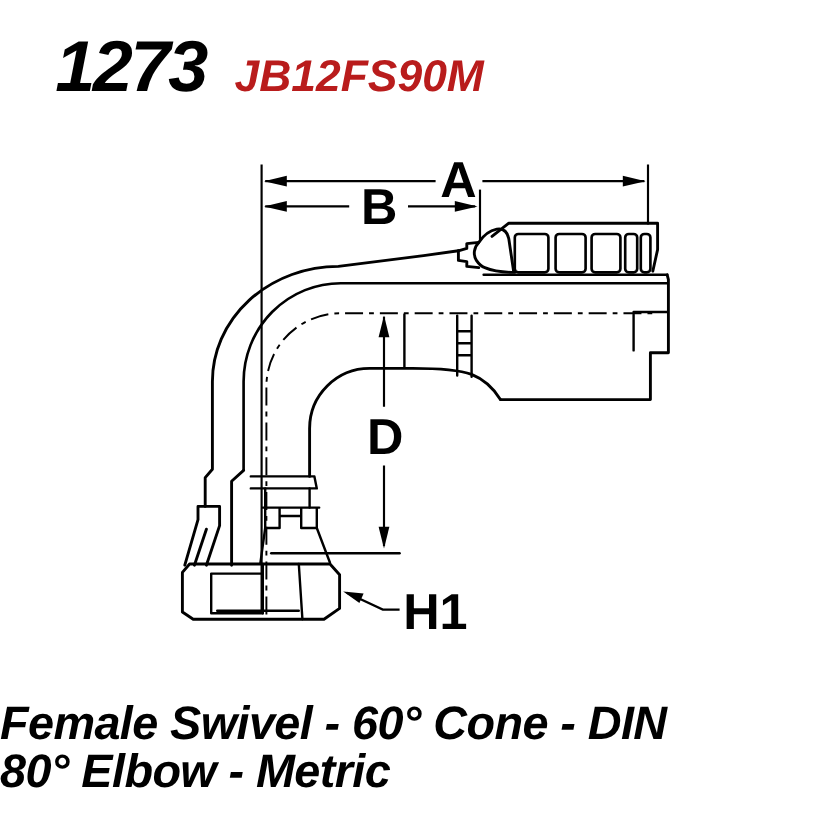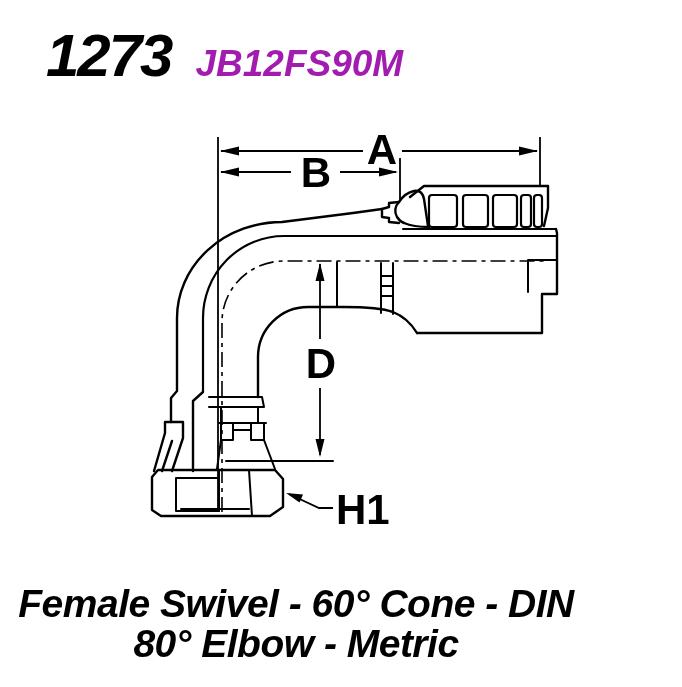--- a/index.html
+++ b/index.html
@@ -5,39 +5,39 @@
   html,body{margin:0;padding:0;background:#fff;}
   .stage{
     position:relative;width:592px;height:687px;background:#ffffff;
     font-family:"Liberation Sans","DejaVu Sans",sans-serif;color:#000;overflow:hidden;border-radius:10px;
   }
   .brand{position:absolute;left:46px;top:26px;display:flex;align-items:baseline;gap:24px;}
   .part-number{font-size:60px;font-weight:bold;font-style:italic;letter-spacing:-2px;line-height:1;}
   .model-code{font-size:37px;font-weight:bold;font-style:italic;letter-spacing:0;line-height:1;}
   .diagram-svg{position:absolute;left:0;top:0;width:682px;height:687px;}
   .caption{
-    position:absolute;left:0;right:0;top:584px;text-align:center;
+    position:absolute;left:0;right:0;top:584px;text-align:left;
     font-weight:bold;font-style:italic;font-size:39px;line-height:40px;letter-spacing:-0.5px;
   }
   .outline{fill:none;stroke:#000;stroke-width:2.4;stroke-linejoin:round;stroke-linecap:round;}
   .thin{fill:none;stroke:#000;stroke-width:2;stroke-linejoin:round;stroke-linecap:round;}
   .serr{fill:none;stroke:#000;stroke-width:2.2;}
   .dimline{fill:none;stroke:#000;stroke-width:1.8;stroke-linecap:butt;}
   .centerline{fill:none;stroke:#000;stroke-width:1.6;stroke-dasharray:15 5 4 5;}
   .arrow{fill:#000;stroke:none;}
   .dim-label{font-family:"Liberation Sans","DejaVu Sans",sans-serif;font-weight:bold;font-size:42px;fill:#000;}
 </style>
 </head>
 <body>
 
 <div class="stage">
 
   <div class="brand">
     <span class="part-number">1273</span>
-    <span class="model-code" style="color:#a21caf;">JB12FS90M</span>
+    <span class="model-code" style="color:#b91c1c;">JB12FS90M</span>
   </div>
 
   <svg class="diagram-svg" viewBox="0 0 682 687">
 
     <g>
 
       <path class="centerline" d="M 222,512 L 222,322 A 62,61 0 0 1 284,261 L 545,261"></path>
 
       <path class="outline" d="M 171,422 L 171,398 L 177,391 L 177,318 A 105,96 0 0 1 282,222 L 353,213 L 382,209"></path>
 

